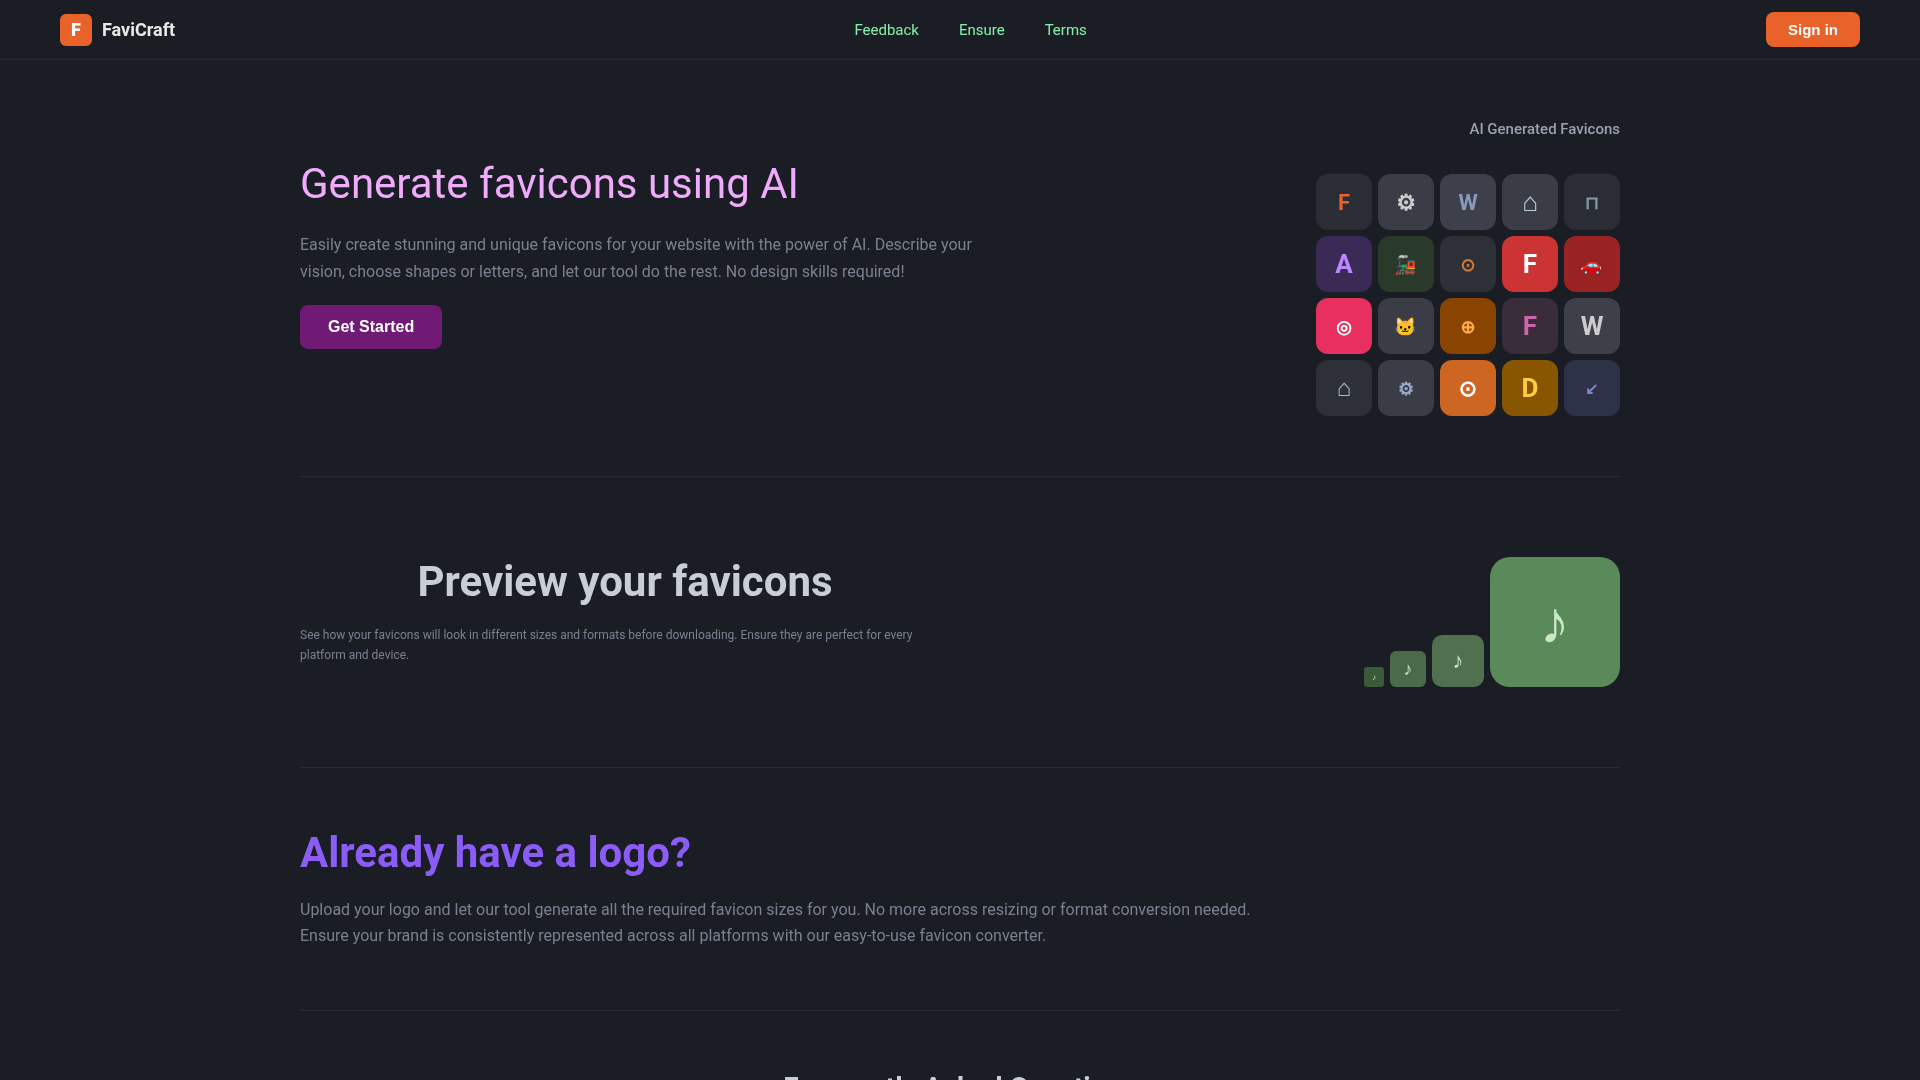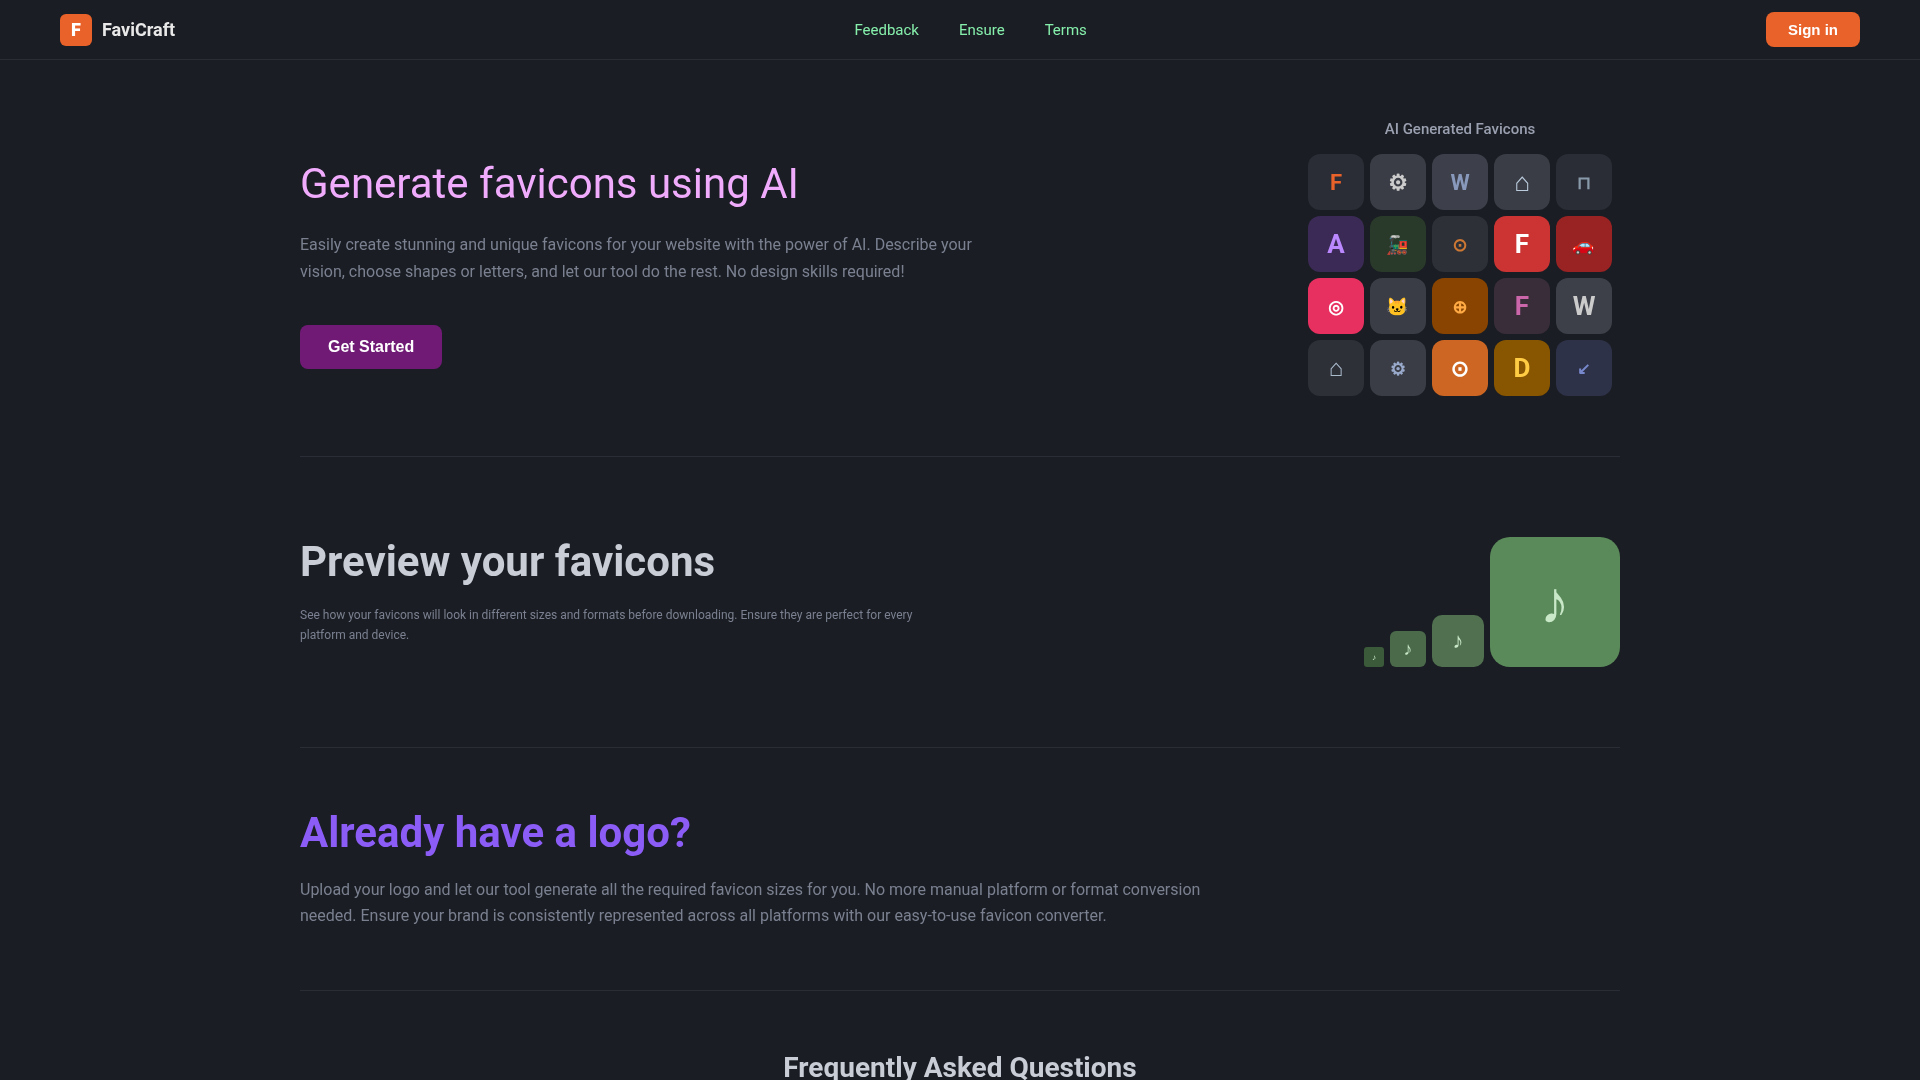--- a/index.html
+++ b/index.html
@@ -88,40 +88,41 @@
       font-size: 42px;
       font-weight: 400;
       color: #f0abfc;
       line-height: 1.15;
       margin-bottom: 24px;
     }
     .hero-desc {
       font-size: 16px;
       color: #7a8090;
       line-height: 1.65;
-      margin-bottom: 40px;
+      margin-bottom: 20px;
       max-width: 680px;
     }
     .get-started-btn {
       background: #701a75;
       color: white;
       border: none;
       padding: 13px 28px;
       border-radius: 8px;
       font-size: 16px;
       font-weight: 600;
       cursor: pointer;
     }
 
     
     .favicons-panel {
       display: flex;
       flex-direction: column;
-      align-items: center;
+      align-items: flex-end;
       min-width: 320px;
+      gap: 20px;
     }
     .favicons-title {
       font-size: 15px;
       color: #9aa0b0;
       margin-bottom: 16px;
       font-weight: 500;
     }
     .favicons-grid {
       display: grid;
       grid-template-columns: repeat(5, 56px);
@@ -157,20 +158,21 @@
     }
     .preview-text {
       max-width: 650px;
       padding-top: 20px;
     }
     .section-title {
       font-size: 42px;
       font-weight: 700;
       color: #c8cdd6;
       margin-bottom: 20px;
+      text-align: center;
     }
     .section-desc {
       font-size: 12px;
       color: #7a8090;
       line-height: 1.65;
     }
 
     
     .preview-visual {
       display: flex;
@@ -295,21 +297,21 @@
     <div class="preview-visual">
       <div class="prev-icon prev-tiny" style="background:#3a5a3a;">♪</div>
       <div class="prev-icon prev-small" style="background:#4a6a4a;border-radius:6px;font-size:18px;">♪</div>
       <div class="prev-icon prev-med" style="background:#507050;border-radius:10px;font-size:22px;">♪</div>
       <div class="prev-icon prev-large" style="background:#5a8a5a;border-radius:20px;font-size:60px;">♪</div>
     </div>
   </div>
 
   <div class="logo-section section-wrapper">
     <h2 class="logo-section-title">Already have a logo?</h2>
-    <p class="logo-section-desc">Upload your logo and let our tool generate all the required favicon sizes for you. No more manual platform or format conversion needed. Ensure your brand is consistently represented across all platforms with our easy-to-use favicon converter.</p>
+    <p class="logo-section-desc">Upload your logo and let our tool generate all the required favicon sizes for you. No more across resizing or format conversion needed. Ensure your brand is consistently represented across all platforms with our easy-to-use favicon converter.</p>
   </div>
 
   <div class="faq-section">
     <h2 class="faq-title">Frequently Asked Questions</h2>
 
   </div>
 
 </div>
 
 </body></html>

